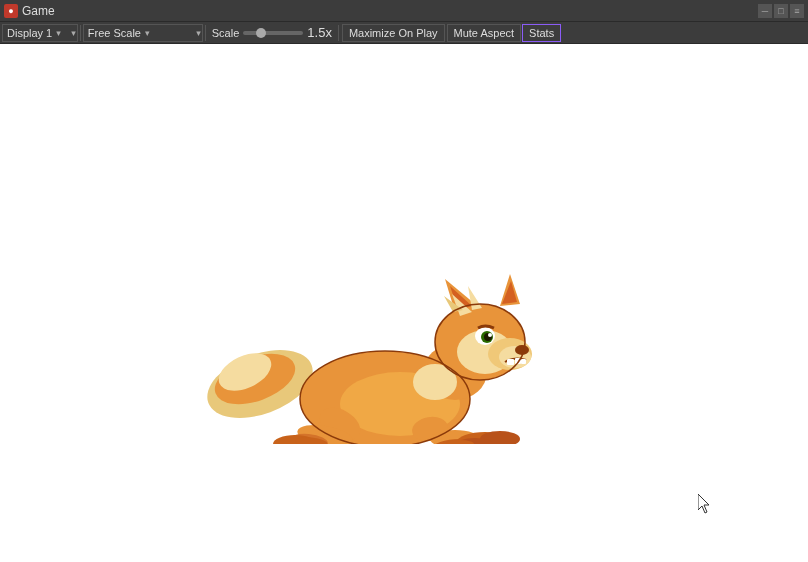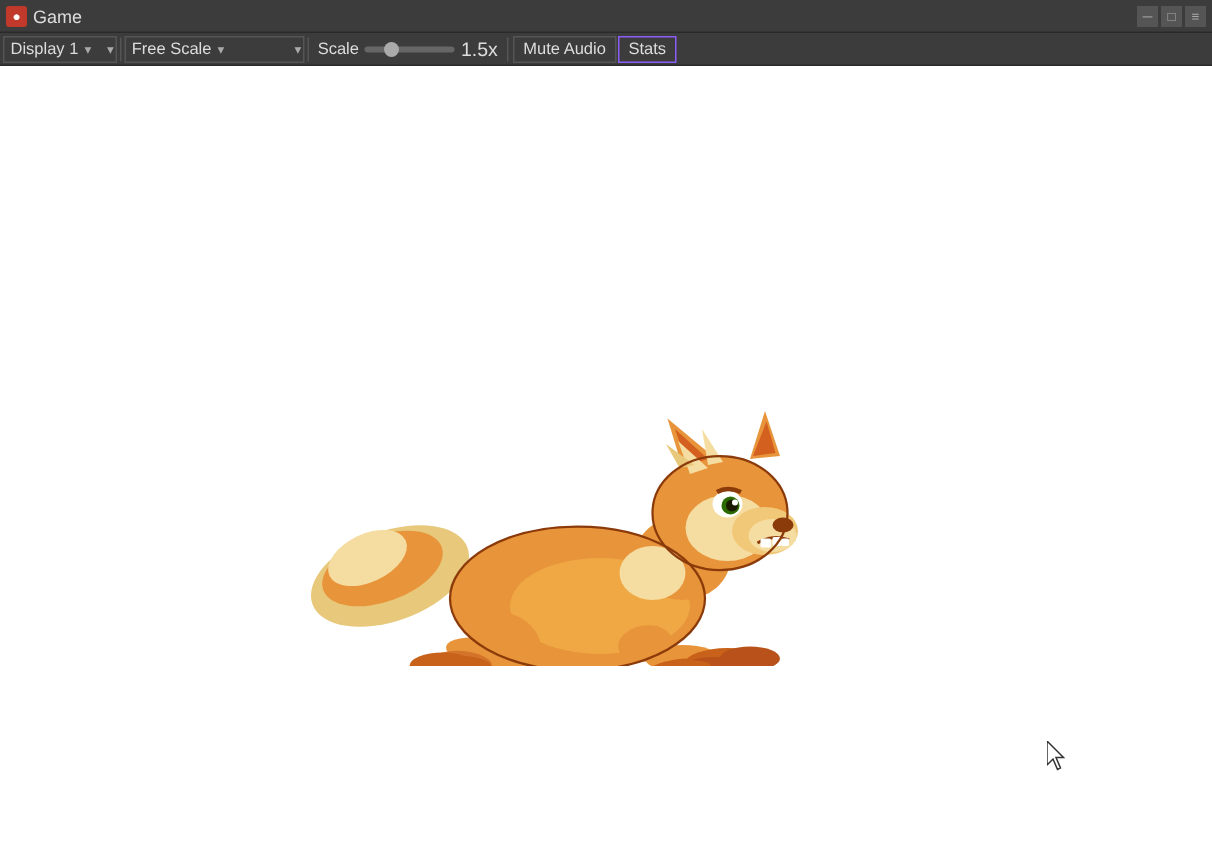--- a/index.html
+++ b/index.html
@@ -246,23 +246,26 @@
     <div class="toolbar-separator"></div>
 
     <div class="scale-section">
       <span class="scale-label">Scale</span>
       <input type="range" class="scale-slider" min="1" max="3" step="0.1" value="1.5" style="">
       <span class="scale-value">1.5x</span>
     </div>
 
     <div class="toolbar-separator"></div>
 
-
     <button class="toolbar-btn">
-      <span>Mute Audio</span>
+      <span>Maximize On Play</span>
+    </button>
+
+    <button class="toolbar-btn">
+      <span>Mute Aspect</span>
     </button>
 
     <button class="stats-btn">
       <span>Stats</span>
     </button>
   </div>
 
   <div class="game-canvas">
 
     <div class="fox-container">

